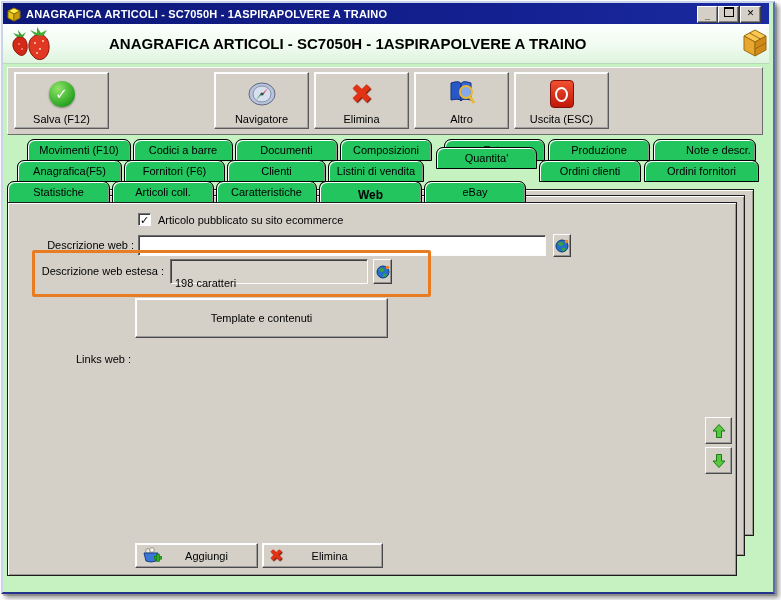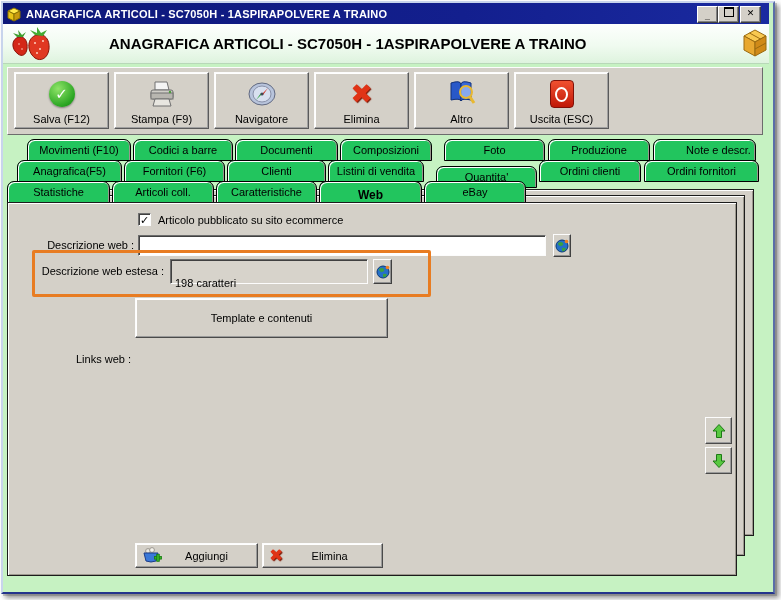--- a/index.html
+++ b/index.html
@@ -131,32 +131,20 @@
 
     <div class="abs toolbar">
       <div class="tool-btn" style="left:6px;">
         <div class="icwrap">
             <div class="ic-save">
               <span>✓</span>
             </div>
           </div>
         <span>Salva (F12)</span>
       </div>
-      <div class="tool-btn" style="left:106px;">
-        <div class="icwrap">
-          <svg width="30" height="28" viewBox="0 0 30 28">
-            <polygon points="8,2 20,2 22,10 8,10" fill="#f4f4f4" stroke="#707070"></polygon>
-            <rect x="4" y="10" width="22" height="9" rx="2" fill="#d0cec8" stroke="#707070"></rect>
-            <rect x="4" y="13" width="22" height="6" fill="#b8b6b0" stroke="#707070"></rect>
-            <circle cx="23" cy="12" r="1.2" fill="#4a9e3a"></circle>
-            <polygon points="8,19 22,19 24,26 6,26" fill="#e8e6e0" stroke="#707070"></polygon>
-          </svg>
-        </div>
-        <span>Stampa (F9)</span>
-      </div>
       <div class="tool-btn" style="left:206px;">
         <div class="icwrap">
           <svg width="30" height="30" viewBox="0 0 30 30">
             <ellipse cx="15" cy="15" rx="13" ry="11" fill="#b8c4dc" stroke="#606880"></ellipse>
             <ellipse cx="15" cy="15" rx="9" ry="8" fill="#d8e0f0" stroke="#8890a8"></ellipse>
             <polygon points="15,15 21,9 16,16" fill="#d03020"></polygon>
             <polygon points="15,15 9,21 14,14" fill="#30a040"></polygon>
             <circle cx="15" cy="15" r="1.5" fill="#404858"></circle>
           </svg>
         </div>
@@ -221,21 +209,21 @@
         </div>
       <div class="tab" style="left:121px;top:157px;width:101px;">
           <span>Fornitori (F6)</span>
         </div>
       <div class="tab" style="left:224px;top:157px;width:99px;">
           <span>Clienti</span>
         </div>
       <div class="tab" style="left:325px;top:157px;width:96px;align-items:center;">
           <span>Listini di vendita</span>
         </div>
-      <div class="tab" style="left:433px;top:163px;width:101px;">
+      <div class="tab" style="left:433px;top:144px;width:101px;">
           <span>Quantita'</span>
         </div>
       <div class="tab" style="left:536px;top:157px;width:102px;">
           <span>Ordini clienti</span>
         </div>
       <div class="tab" style="left:641px;top:157px;width:115px;">
           <span>Ordini fornitori</span>
         </div>
     </div>
     <div class="abs" style="left:0;top:0;z-index:12;">

